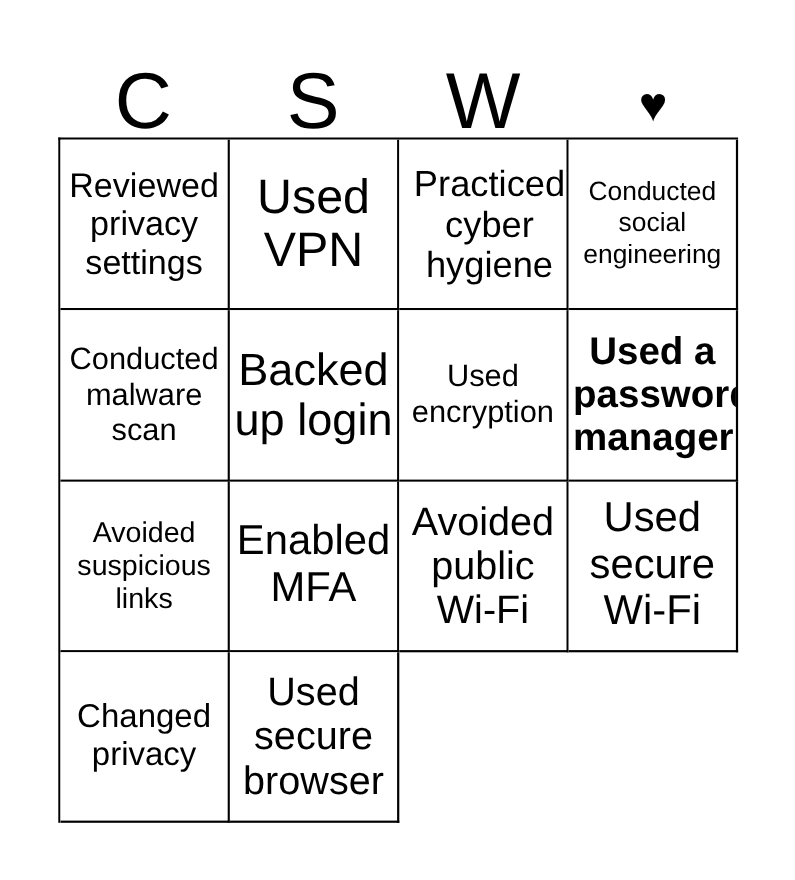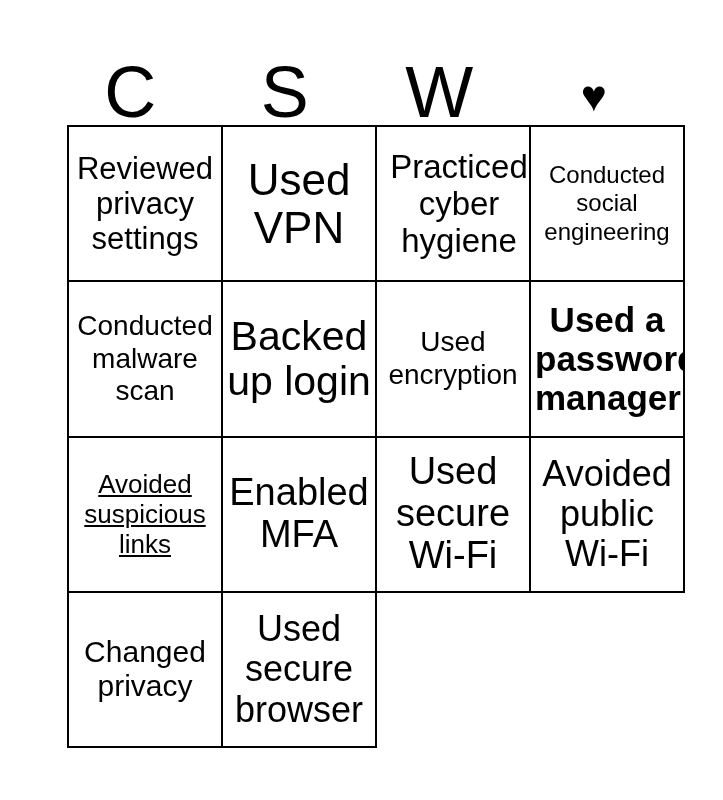--- a/index.html
+++ b/index.html
@@ -46,21 +46,21 @@
   }
   .header-heart {
     font-size: 44px;
     line-height: 1.05;
     padding-bottom: 6px;
   }
 
   
   #grid {
     position: absolute;
-    left: 67px;
+    left: 53px;
     top: 125px;
     width: 618px;
     height: 623px;
     box-sizing: border-box;
     border-top: 2px solid #000;
     border-left: 2px solid #000;
     display: grid;
     grid-template-columns: repeat(4, 1fr);
     grid-template-rows: repeat(4, 1fr);
     background: #ffffff;
@@ -90,21 +90,21 @@
   .fs-50 { font-size: 44px; line-height: 1.08; }
   .fs-43 { font-size: 43px; line-height: 1.10; }
   .fs-41 { font-size: 41px; line-height: 1.10; }
   .fs-38 { font-size: 38px; line-height: 1.10; }
   .fs-36 { font-size: 36px; line-height: 1.12; }
   .fs-35 { font-size: 35px; line-height: 1.12; font-weight: bold; }
   .fs-33 { font-size: 33px; line-height: 1.13; margin-left: 12px; }
   .fs-31 { font-size: 31px; line-height: 1.14; }
   .fs-30 { font-size: 30px; line-height: 1.14; }
   .fs-28 { font-size: 28px; line-height: 1.16; }
-  .fs-26 { font-size: 26px; line-height: 1.16; text-decoration: underline; }
+  .fs-26 { font-size: 26px; line-height: 1.16; }
   .fs-24 { font-size: 24px; line-height: 1.18; }
 </style>
 </head>
 <body>
 
 <div id="card">
 
   <div id="header-row">
     <div class="header-cell">
       <span class="header-letter">C</span>
@@ -148,24 +148,24 @@
       <span class="cell-text fs-35">Used a password manager</span>
     </div>
 
     <div class="cell">
       <span class="cell-text fs-26">Avoided suspicious links</span>
     </div>
     <div class="cell">
       <span class="cell-text fs-38">Enabled MFA</span>
     </div>
     <div class="cell">
-      <span class="cell-text fs-38">Used secure Wi-Fi</span>
+      <span class="cell-text fs-36">Avoided public Wi-Fi</span>
     </div>
     <div class="cell">
-      <span class="cell-text fs-36">Avoided public Wi-Fi</span>
+      <span class="cell-text fs-38">Used secure Wi-Fi</span>
     </div>
 
     <div class="cell">
       <span class="cell-text fs-30">Changed privacy</span>
     </div>
     <div class="cell">
       <span class="cell-text fs-36">Used secure browser</span>
     </div>
 
   </div>

